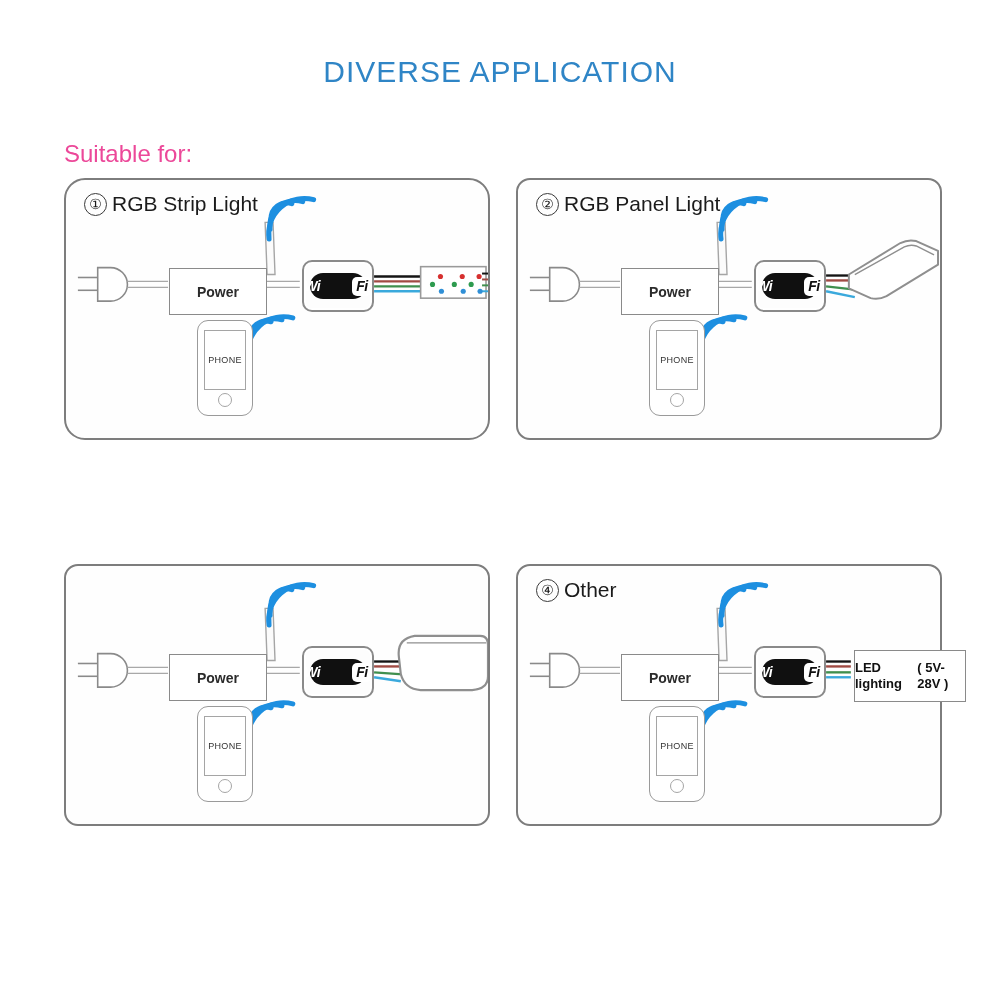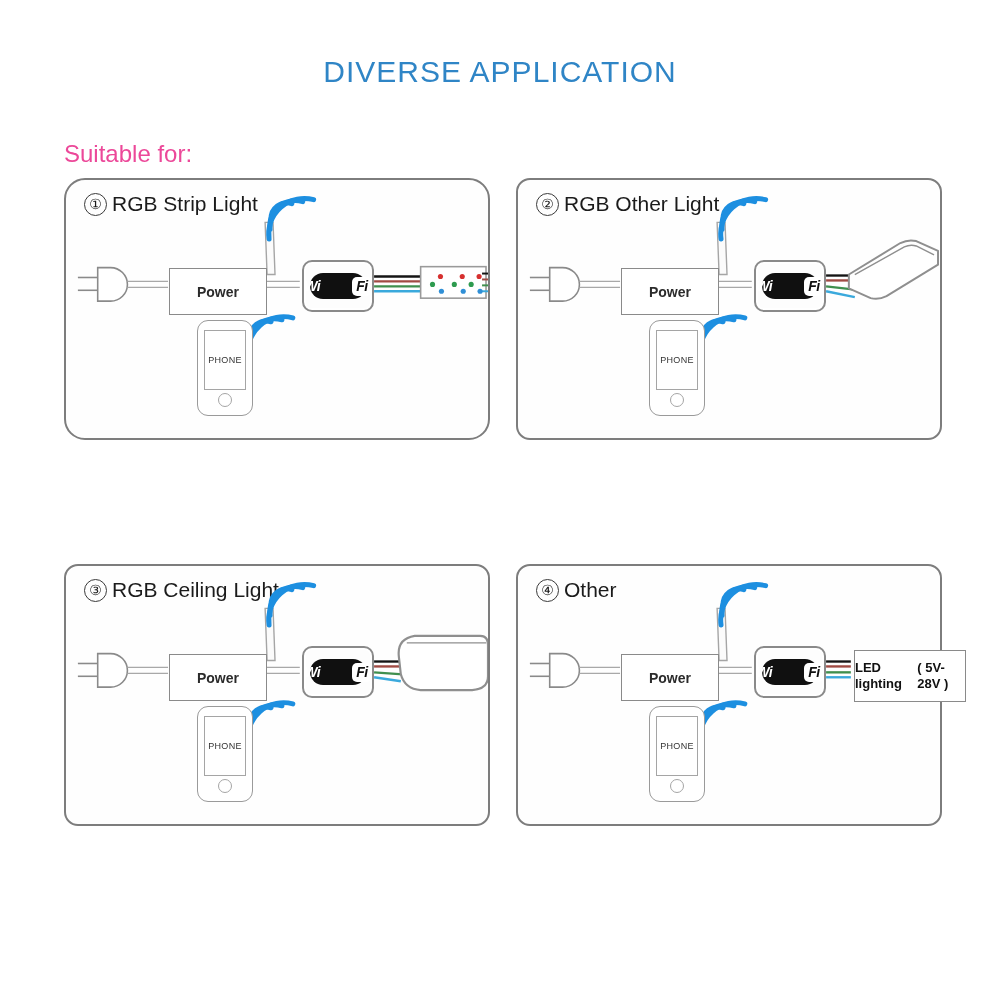--- a/index.html
+++ b/index.html
@@ -283,21 +283,21 @@
     </div>
   </div>
   <div class="phone" style="left:131px; top:140px;">
     <div class="phone-screen">PHONE</div>
     <div class="phone-home"></div>
   </div>
 </div>
 
 <div class="panel" id="panel-2">
   <div class="panel-header">
-    <span class="num">②</span><span>RGB Other Light</span>
+    <span class="num">②</span><span>RGB Panel Light</span>
   </div>
 
   <div class="scene">
     <svg viewBox="0 0 426 262" preserveAspectRatio="none">
       <g stroke="#8a8a8a" stroke-width="1.6" fill="#ffffff">
         <line x1="12" y1="99" x2="32" y2="99"></line>
         <line x1="12" y1="112" x2="32" y2="112"></line>
         <path d="M32 89 L45 89 A17 17 0 0 1 45 123 L32 123 Z"></path>
       </g>
       <g stroke="#a8a8a8" stroke-width="1.4" fill="none">
@@ -345,23 +345,20 @@
       <span class="fi">Fi</span>
     </div>
   </div>
   <div class="phone" style="left:131px; top:140px;">
     <div class="phone-screen">PHONE</div>
     <div class="phone-home"></div>
   </div>
 </div>
 
 <div class="panel" id="panel-3">
-  <div class="panel-header">
-    <span class="num">③</span><span>RGB Ceiling Light</span>
-  </div>
 
   <div class="scene">
     <svg viewBox="0 0 426 262" preserveAspectRatio="none">
       <g stroke="#8a8a8a" stroke-width="1.6" fill="#ffffff">
         <line x1="12" y1="99" x2="32" y2="99"></line>
         <line x1="12" y1="112" x2="32" y2="112"></line>
         <path d="M32 89 L45 89 A17 17 0 0 1 45 123 L32 123 Z"></path>
       </g>
       <g stroke="#a8a8a8" stroke-width="1.4" fill="none">
         <line x1="62" y1="103" x2="103" y2="103"></line>

